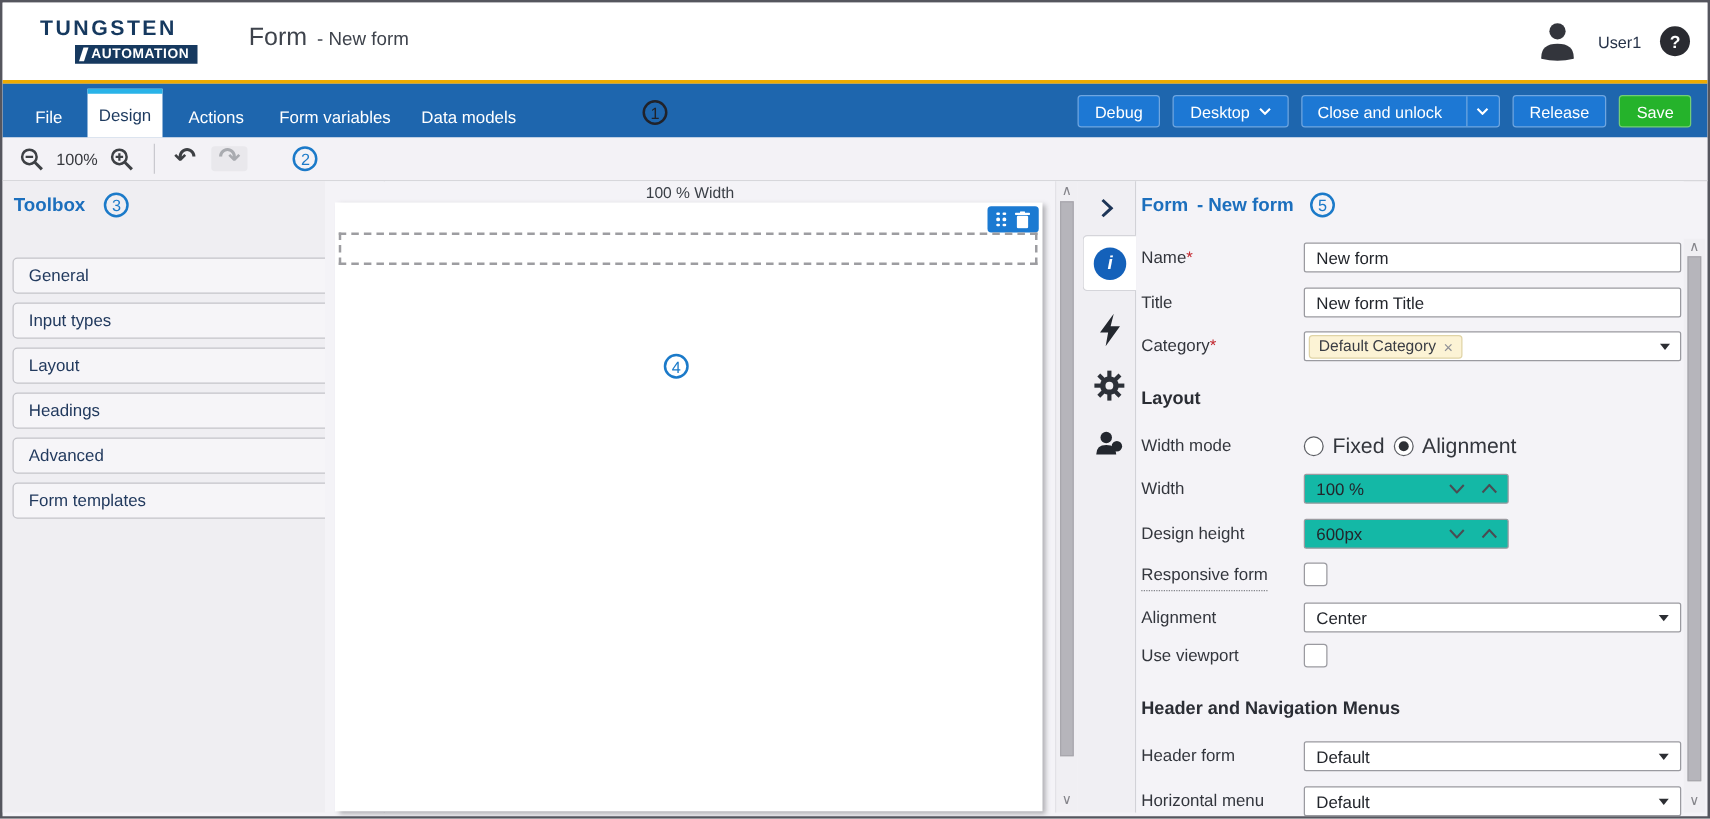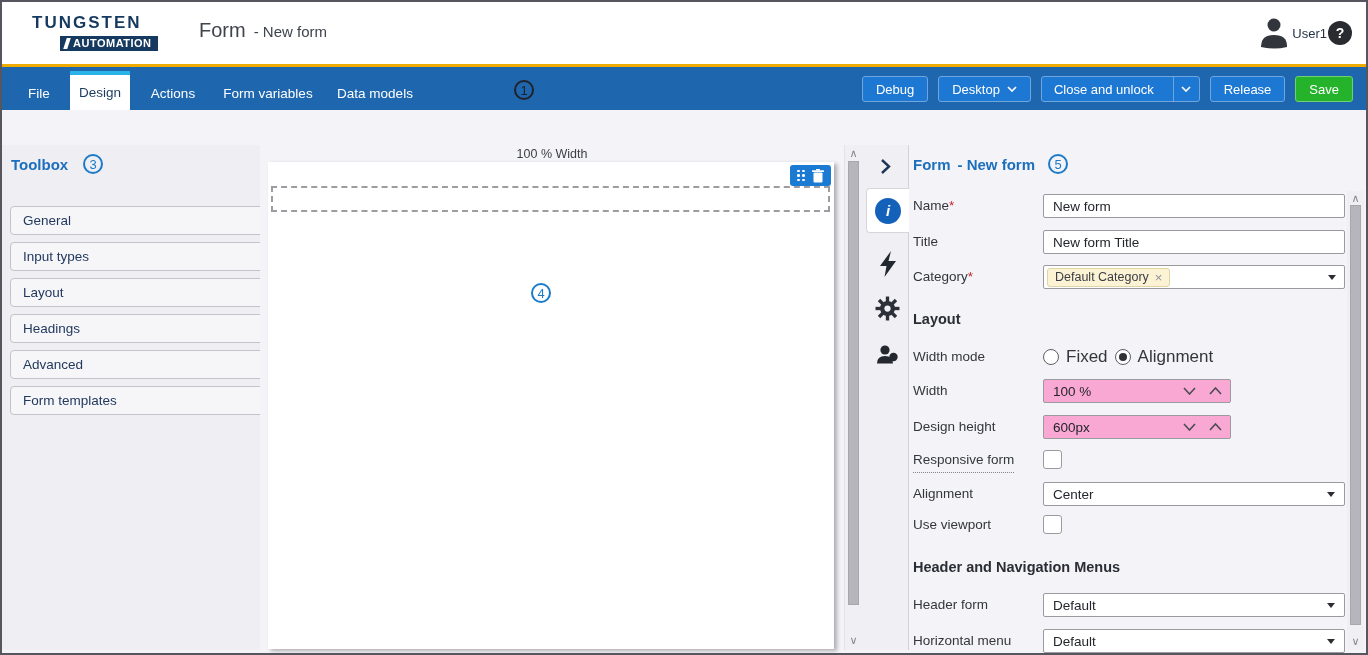--- a/index.html
+++ b/index.html
@@ -12,21 +12,21 @@
   .logo { position:absolute; left:30px; top:11px; width:130px; }
   .logo-top { font-size:17px; font-weight:bold; letter-spacing:2px; color:#16395f; }
   .logo-box { position:relative; display:inline-block; margin-left:28px; margin-top:0px;
               background:#16395f; color:#fff; font-weight:bold; font-size:11px;
               letter-spacing:.5px; padding:1px 6px 2px 13px; }
   .logo-box::before { content:""; position:absolute; left:5px; top:2px; bottom:2px; width:4px;
               background:#fff; transform:skewX(-18deg); }
   .app-title { position:absolute; left:197px; top:17px; display:flex; align-items:baseline; gap:8px; }
   .app-title .t1 { font-size:20px; color:#3e434c; }
   .app-title .t2 { font-size:15px; color:#3e434c; }
-  .user-area { position:absolute; right:14px; top:13px; display:flex; align-items:center; gap:1px; }
+  .user-area { position:absolute; right:14px; top:13px; display:flex; align-items:center; gap:15px; }
   .user-name { font-size:13px; color:#273349; }
   .help-btn { width:24px; height:24px; border-radius:50%; background:#2a2b31; color:#fff;
               font-weight:bold; font-size:14px; display:flex; align-items:center; justify-content:center; }
 
   .gold-line { position:absolute; top:62px; left:0; right:0; height:3px; background:#f0ab00; }
 
   
   .menubar { position:absolute; top:65px; left:0; right:0; height:43px; background:#1e66ae; }
   .mtab { position:absolute; bottom:0; height:34px; display:flex; align-items:center;
           justify-content:center; color:#fff; font-size:13.5px; cursor:pointer; }
@@ -119,21 +119,21 @@
   .pheading { position:absolute; left:4px; font-size:14.5px; font-weight:bold; color:#2a2d34; }
 
   .combo { background:#fff; border:1px solid #9a9aa0; border-radius:2px; display:flex;
            align-items:center; padding:0 8px 0 3px; cursor:pointer; }
   .chip { background:#fcf3d5; border:1px solid #e0d4a6; border-radius:3px; font-size:12.5px;
           color:#3a3d44; padding:1px 7px; display:flex; align-items:center; gap:6px; }
   .chip .x { color:#8f9097; font-size:13px; cursor:pointer; }
   .caret-down { margin-left:auto; width:0; height:0; border-left:4.5px solid transparent;
                 border-right:4.5px solid transparent; border-top:5.5px solid #2c2e33; }
 
-  .spinner { width:188px; background:#f9a8d4; border:1px solid #9a9aa0; border-radius:2px;
+  .spinner { width:164px; background:#14b8a6; border:1px solid #9a9aa0; border-radius:2px;
              display:flex; align-items:center; padding:0 8px 0 9px; height:24px; }
   .spinner .val { font-size:13.5px; color:#23262c; }
   .spin-btns { margin-left:auto; display:flex; gap:13px; }
   .spin-btns svg { cursor:pointer; }
 
   .radio { width:16px; height:16px; border-radius:50%; border:1px solid #5c5e64; background:#fff;
            display:inline-flex; align-items:center; justify-content:center; cursor:pointer; }
   .radio.sel i { width:8px; height:8px; border-radius:50%; background:#2f3136; }
   .radio-row { display:flex; align-items:center; gap:7px; height:24px; }
   .radio-lbl { font-size:17px; color:#33363d; }
@@ -209,20 +209,42 @@
       </div>
       <div class="bbtn">
         <span>Release</span>
       </div>
       <div class="bbtn save">
         <span>Save</span>
       </div>
     </div>
   </div>
 
+  <div class="toolbar">
+    <span class="tb-ic">
+      <svg width="21" height="21" viewBox="0 0 21 21">
+        <circle cx="8.5" cy="8.5" r="5.8" fill="none" stroke="#3d4044" stroke-width="2"></circle>
+        <line x1="13" y1="13" x2="18.5" y2="18.5" stroke="#3d4044" stroke-width="2.4"></line>
+        <line x1="5.5" y1="8.5" x2="11.5" y2="8.5" stroke="#3d4044" stroke-width="1.8"></line>
+      </svg>
+    </span>
+    <span class="zoom-level">100%</span>
+    <span class="tb-ic">
+      <svg width="21" height="21" viewBox="0 0 21 21">
+        <circle cx="8.5" cy="8.5" r="5.8" fill="none" stroke="#3d4044" stroke-width="2"></circle>
+        <line x1="13" y1="13" x2="18.5" y2="18.5" stroke="#3d4044" stroke-width="2.4"></line>
+        <line x1="5.5" y1="8.5" x2="11.5" y2="8.5" stroke="#3d4044" stroke-width="1.8"></line>
+        <line x1="8.5" y1="5.5" x2="8.5" y2="11.5" stroke="#3d4044" stroke-width="1.8"></line>
+      </svg>
+    </span>
+    <span class="tsep"></span>
+    <span class="tb-ic undo-ic">↶</span>
+    <span class="tb-ic redo-ic">↷</span>
+    <span class="callout blue" style="margin-left:36px;">2</span>
+  </div>
 
   <div class="main">
 
     <div class="toolbox-panel">
       <div class="tbx-head">
         <span class="tbx-title">Toolbox</span>
         <span class="callout blue">3</span>
         <span class="collapse-ic">
           <svg width="11" height="17" viewBox="0 0 11 17">
               <polyline points="9,2 2,8.5 9,15" fill="none" stroke="#1d3557" stroke-width="2.4"></polyline>

